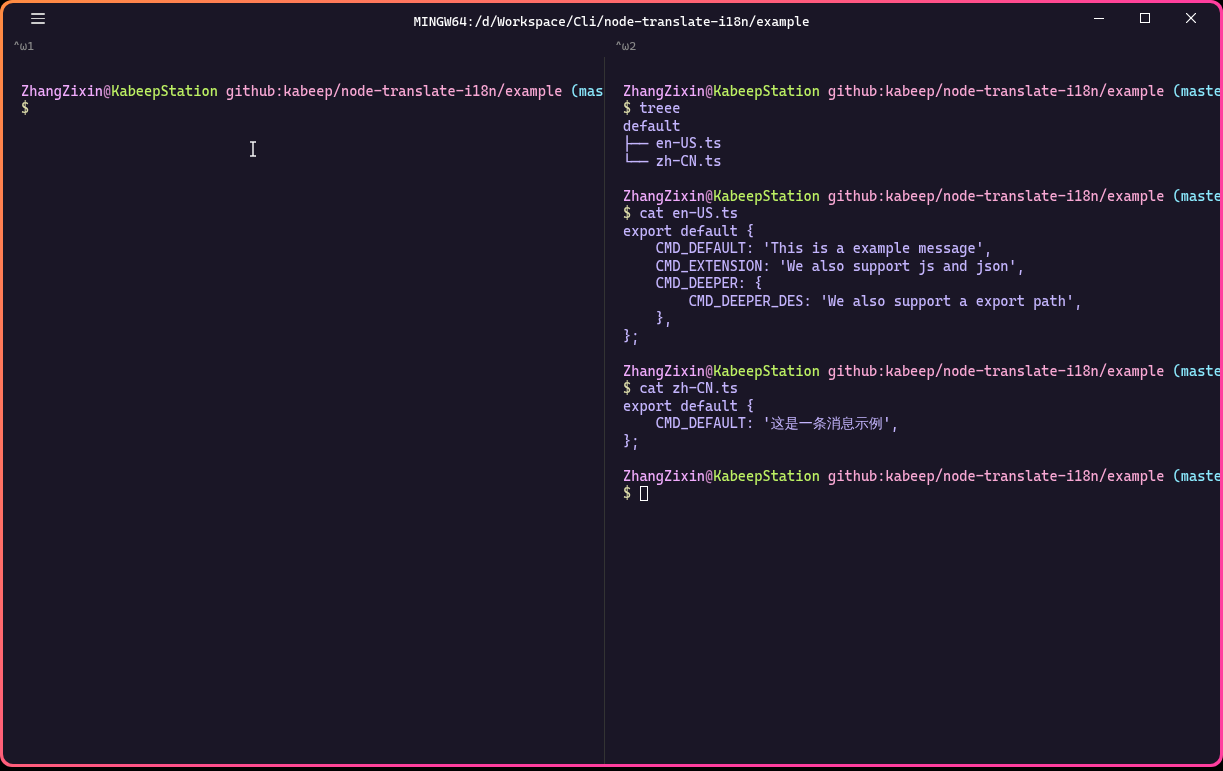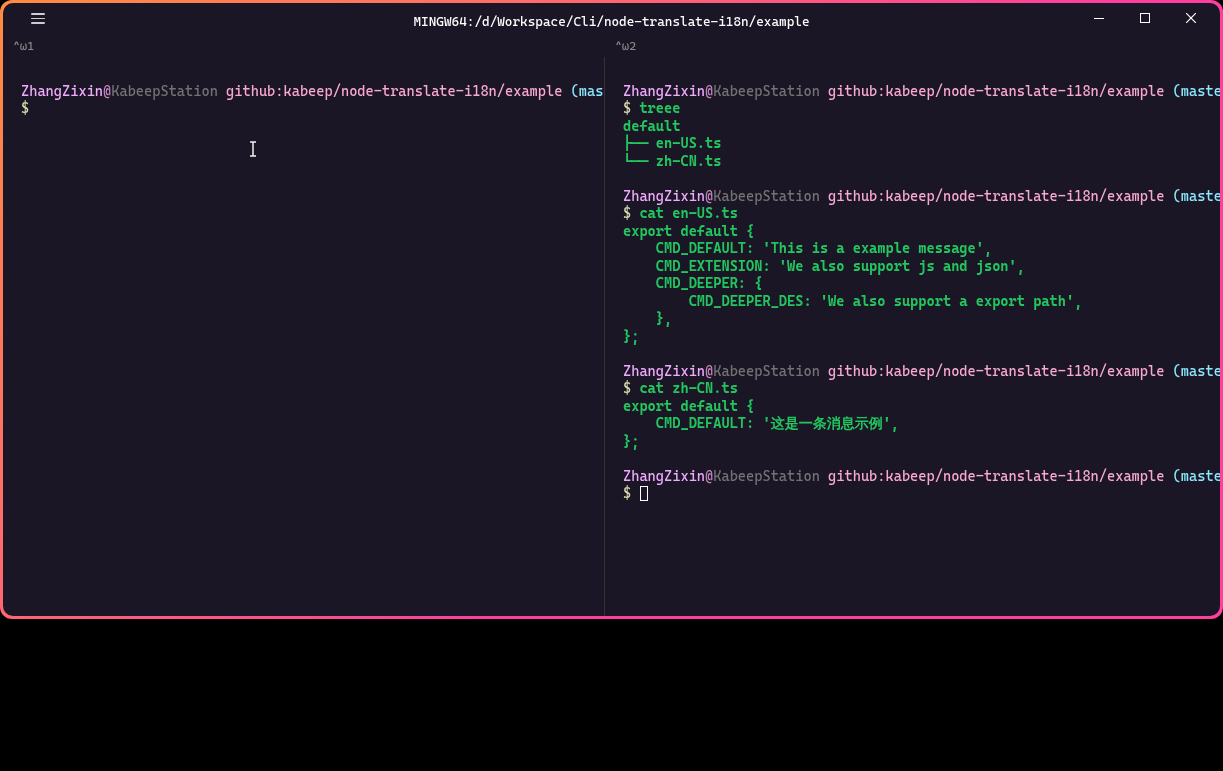--- a/index.html
+++ b/index.html
@@ -12,21 +12,21 @@
       height: 771px;
       background: #000;
       font-family: 'Cascadia Code', 'Consolas', monospace;
       font-size: 14px;
       color: #cccccc;
       overflow: hidden;
       position: relative;
     }
     .window {
       width: 1223px;
-      height: 619px;
+      height: 767px;
       border-radius: 12px;
       padding: 3px;
       background: linear-gradient(135deg, #ff8c42 0%, #ff6b6b 30%, #ff3e9e 60%, #ff3e9e 100%);
       position: relative;
     }
     .window-inner {
       width: 100%;
       height: 100%;
       background: #1a1626;
       border-radius: 10px;
@@ -110,25 +110,25 @@
     }
     .pane-left {
       width: 602px;
       border-right: 1px solid #333;
     }
     .pane-right {
       flex: 1;
     }
     .user { color: #f0abfc; }
     .at { color: #c586c0; }
-    .host { color: #737373; }
+    .host { color: #bef264; }
     .path { color: #f9a8d4; }
     .branch { color: #8be9fd; }
     .dollar { color: #dcdcaa; }
-    .white { color: #22c55e; font-weight: bold; }
+    .white { color: #c4b5fd; }
     .cursor-block {
       display: inline-block;
       width: 8px;
       height: 15px;
       border: 1px solid #ffffff;
       vertical-align: text-bottom;
       margin-left: 1px;
     }
     .text-cursor {
       position: absolute;

